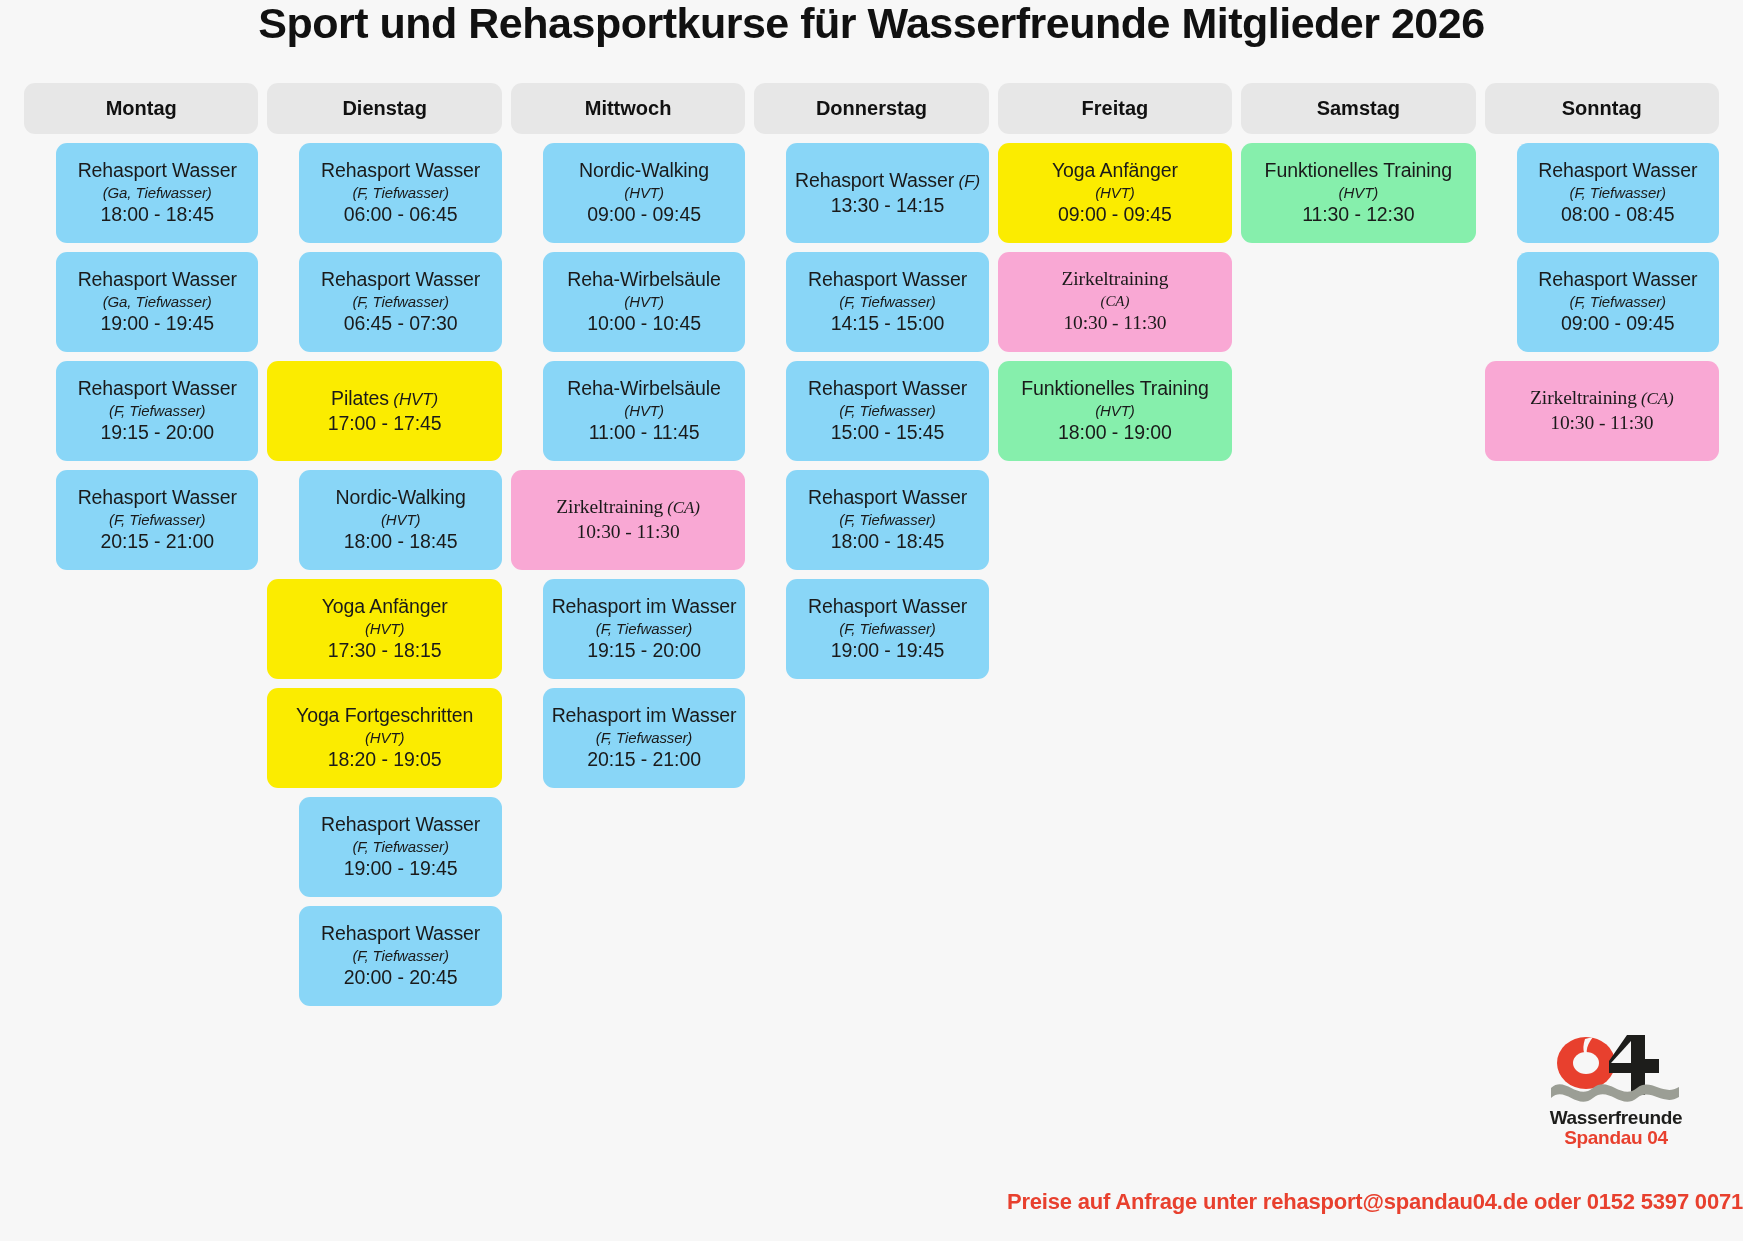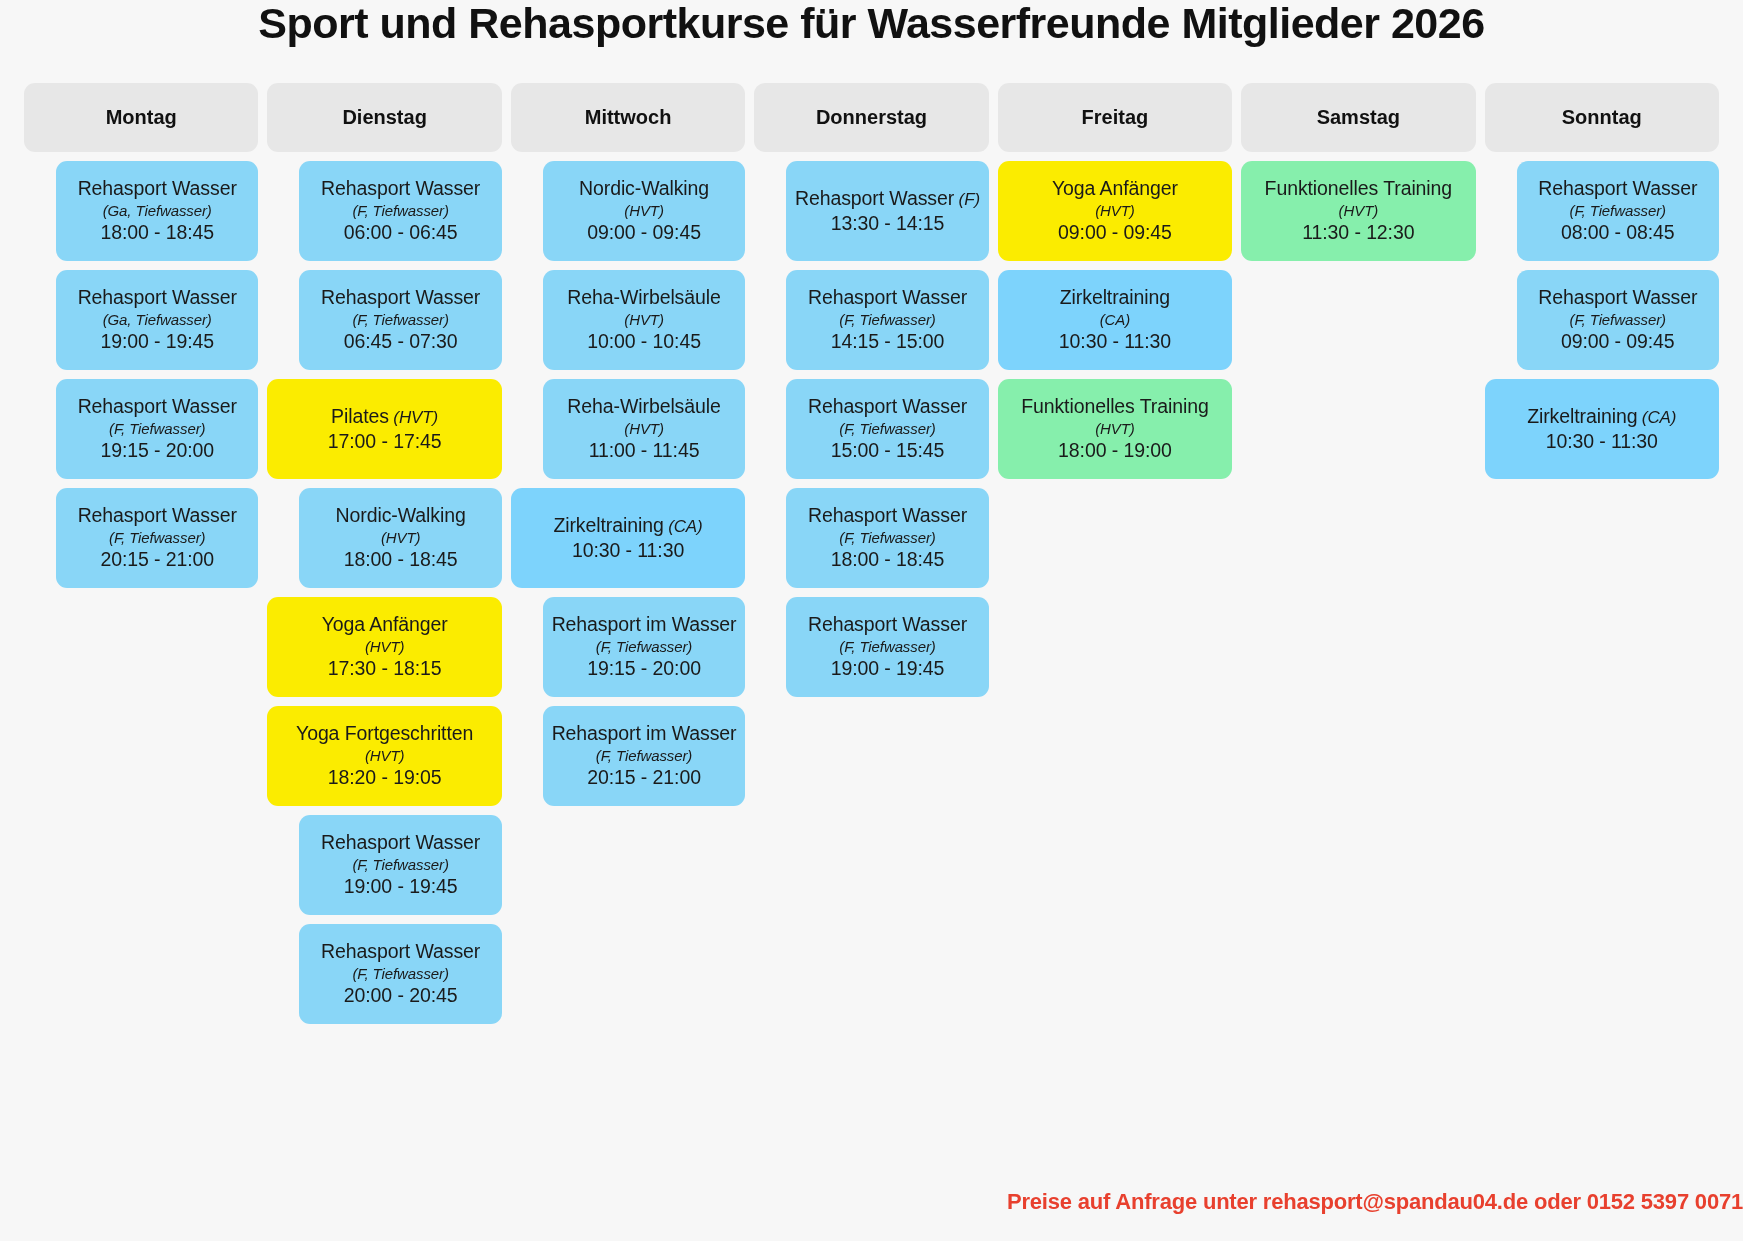--- a/index.html
+++ b/index.html
@@ -41,21 +41,21 @@
 
   .day-column {
     display: flex;
     flex-direction: column;
     gap: 9px;
   }
 
   .day-header {
     background: #e7e7e7;
     border-radius: 11px;
-    height: 69px;
+    height: 51px;
     display: flex;
     align-items: center;
     justify-content: center;
     font-size: 20px;
     font-weight: bold;
     color: #111111;
     margin-bottom: 0px;
   }
 
   .course-card {
@@ -66,21 +66,21 @@
     line-height: 1.28;
     min-height: 100px;
     display: flex;
     flex-direction: column;
     justify-content: center;
   }
 
   .course-card.blue   { background: #89d6f7; margin-left: 32px; }
   .course-card.yellow { background: #fbec00; }
   .course-card.orange { background: #86efac; }
-  .course-card.gray   { background: #7dd3fc; }
+  .course-card.gray   { background: #f9a8d4; font-family: Liberation Serif, serif; }
 
   .course-name {
     font-size: 19.5px;
     font-weight: normal;
     letter-spacing: -0.1px;
   }
   .course-loc {
     font-size: 15px;
     font-style: italic;
     letter-spacing: -0.1px;
@@ -304,14 +304,29 @@
         </div>
         <div class="course-card gray">
           <div><span class="course-name">Zirkeltraining</span> <span class="course-loc inline">(CA)</span></div>
           <div class="course-time">10:30 - 11:30</div>
         </div>
       </div>
     </div>
 
   <div class="footer-note">Preise auf Anfrage unter rehasport@spandau04.de oder 0152 5397 0071</div>
 
+  <div class="logo">
+    <svg width="150" height="76" viewBox="0 0 150 76">
+
+      <ellipse cx="45" cy="30" rx="29" ry="26" fill="#e8402e"></ellipse>
+      <ellipse cx="45" cy="30" rx="13" ry="11" fill="#f7f7f7"></ellipse>
+      <path d="M44 6 C 40 18, 44 24, 50 30 C 44 22, 44 14, 52 4 Z" fill="#f7f7f7"></path>
+
+      <path d="M86 2 L104 2 L104 26 L118 26 L118 40 L104 40 L104 62 L90 62 L90 40 L68 40 L68 28 Z" fill="#1d1d1b"></path>
+      <path d="M70 30 L90 8 L90 30 Z" fill="#f7f7f7"></path>
+
+      <path d="M10 55 C 24 42, 36 68, 52 55 C 68 42, 80 68, 96 55 C 110 44, 122 64, 138 54 L138 64 C 122 74, 110 54, 96 65 C 80 78, 68 52, 52 65 C 36 78, 24 52, 10 65 Z" fill="#9b9e95"></path>
+    </svg>
+    <div class="logo-text-top">Wasserfreunde</div>
+    <div class="logo-text-bottom">Spandau 04</div>
+  </div>
 
 </div>
 
 </body></html>

